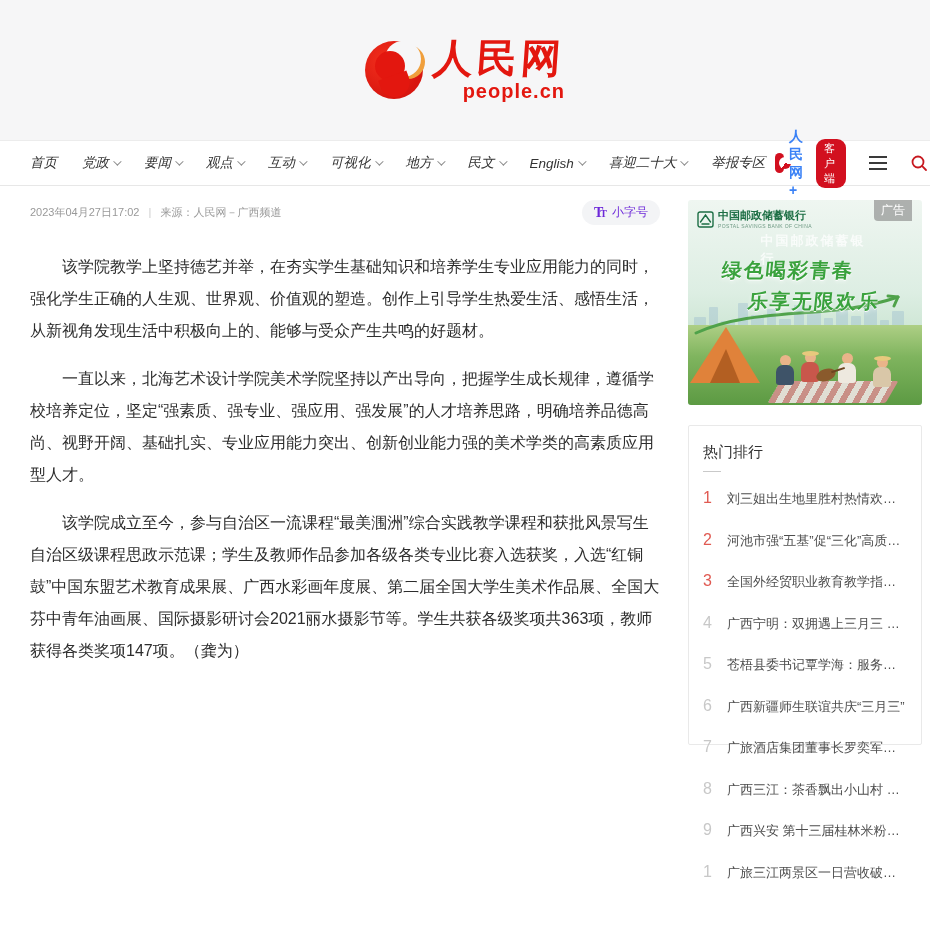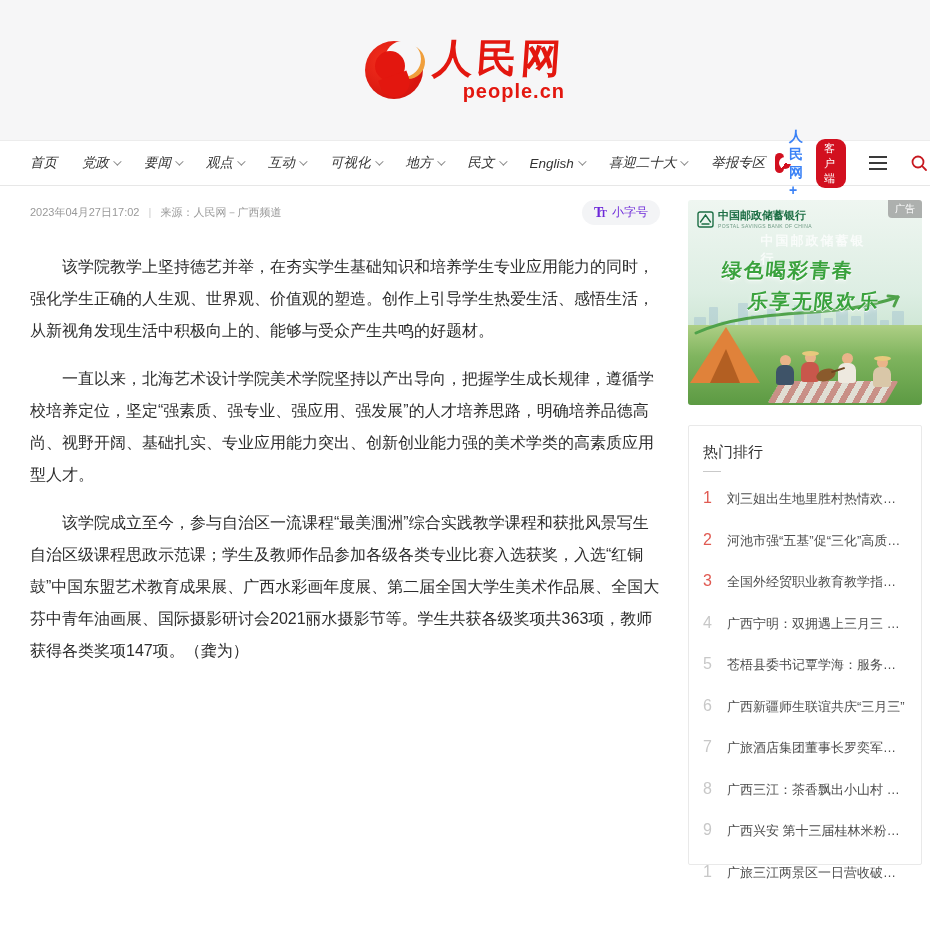--- a/index.html
+++ b/index.html
@@ -54,21 +54,21 @@
   .t-big { font-size:14px; font-weight:700; font-family:"Liberation Serif", serif; }
   .t-small { font-size:10px; font-weight:700; font-family:"Liberation Serif", serif; margin-left:-3px; }
   .body p { font-size:16px; line-height:32px; color:#2d2d2d; text-indent:2em; margin:14px 0 16px; }
 
   
   .sidebar { width:234px; flex:none; }
 
   
   .ad { position:relative; width:234px; height:205px; border-radius:3px; overflow:hidden; cursor:pointer;
         background:linear-gradient(180deg,#eff6f1 0%, #ddeee3 45%, #cfe7d6 62%); }
-  .ad-badge { position:absolute; top:0; right:0; background:rgba(130,130,130,.6); color:#fff; font-size:10px; padding:2px 7px; border-radius:0 0 0 4px; z-index:6; }
+  .ad-badge { position:absolute; top:0; right:10px; background:rgba(130,130,130,.6); color:#fff; font-size:12px; padding:2px 7px; border-radius:0 0 0 4px; z-index:6; }
   .bank { position:absolute; top:10px; left:9px; display:flex; align-items:center; gap:4px; z-index:6; }
   .bank-icon { width:17px; height:17px; }
   .bank-name { font-size:11px; font-weight:700; color:#1c6e44; line-height:1; }
   .bank-sub { font-size:5px; color:#6f9a84; letter-spacing:.4px; margin-top:2px; }
   .ad-wm { position:absolute; top:32px; left:50%; transform:translateX(-38%); font-size:13px; color:rgba(255,255,255,.75); letter-spacing:2px; font-weight:700; z-index:2; }
   .ad-line { position:absolute; z-index:5; color:#3aa23d; font-weight:800; font-size:20px; letter-spacing:2px;
              transform:skewX(-6deg); text-shadow:0 1px 0 rgba(255,255,255,.9), 0 2px 4px rgba(255,255,255,.6); }
   .ad-line1 { top:57px; left:34px; }
   .ad-line2 { top:88px; left:60px; }
   .skyline { position:absolute; bottom:72px; left:0; right:0; height:34px; display:flex; align-items:flex-end; gap:3px; padding:0 6px; z-index:1; }
@@ -82,21 +82,21 @@
   .blanket { position:absolute; bottom:2px; left:86px; width:118px; height:22px; z-index:4; transform:skewX(-30deg);
           background:repeating-linear-gradient(90deg, rgba(226,140,150,.8) 0 7px, rgba(246,233,236,.85) 7px 14px); border-radius:2px; }
   .person { position:absolute; z-index:5; }
   .person .head { width:11px; height:11px; border-radius:50%; background:#e9b489; margin:0 auto; }
   .person .torso { width:18px; height:20px; border-radius:7px 7px 3px 3px; margin-top:-1px; }
   .person .hat { width:17px; height:5px; border-radius:50%; background:#e7c97d; margin:0 auto -4px; position:relative; z-index:2; }
   .guitar { position:absolute; bottom:24px; left:128px; width:20px; height:12px; border-radius:50%; background:#8a5a2c; z-index:6; transform:rotate(-18deg); }
   .guitar::after { content:""; position:absolute; right:-10px; top:4px; width:14px; height:2px; background:#6d4520; }
 
   
-  .hot { margin-top:20px; border:1px solid #e9e9e9; border-radius:2px; padding:17px 14px 10px; height:440px; }
+  .hot { margin-top:20px; border:1px solid #e9e9e9; border-radius:2px; padding:17px 14px 10px; height:320px; }
   .hot-title { font-size:15px; color:#333; font-weight:400; }
   .hot-underline { width:18px; height:1px; background:#c9c9c9; margin:9px 0 6px; }
   .hot-list { list-style:none; }
   .hot-item { display:flex; align-items:baseline; gap:8px; padding:11px 0 12px; cursor:pointer; }
   .hot-rank { font-size:16px; color:#c8c8c8; min-width:16px; text-align:left; flex:none; }
   .hot-rank.top { color:#e05a52; }
   .hot-text { font-size:13px; color:#4d4d4d; white-space:nowrap; overflow:hidden; text-overflow:ellipsis; line-height:1.35; }
 </style>
 </head>
 <body>

